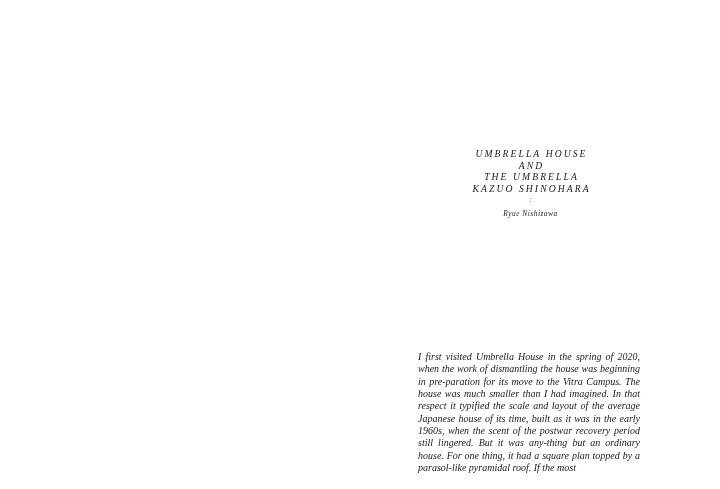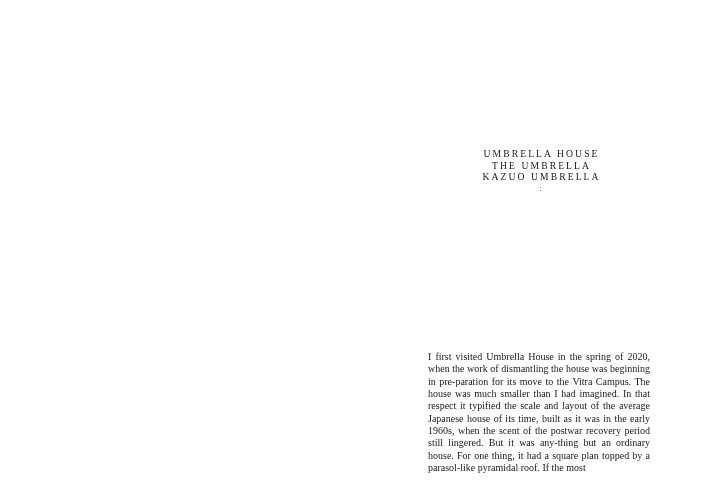--- a/index.html
+++ b/index.html
@@ -16,24 +16,25 @@
   }
   .page {
     position: relative;
     width: 720px;
     height: 489px;
     background: #ffffff;
   }
   
   .column {
     position: absolute;
-    left: 428px;
+    left: 418px;
     top: 0;
     width: 225px;
     height: 371px;
+    font-style: italic;
   }
   .title-block {
     position: absolute;
     top: 148px;
     left: 0;
     width: 225px;
     text-align: center;
   }
   .title-line {
     font-family: "Liberation Serif", serif;
@@ -76,23 +77,25 @@
 </style>
 </head>
 <body>
 
 <div class="page">
 
   <div class="column">
 
     <div class="title-block">
       <div class="title-line">UMBRELLA HOUSE</div>
+      <div class="title-line">AND</div>
       <div class="title-line">THE UMBRELLA</div>
-      <div class="title-line">KAZUO UMBRELLA</div>
+      <div class="title-line">KAZUO SHINOHARA</div>
       <div class="title-colon">:</div>
+      <div class="author">Ryue Nishizawa</div>
     </div>
 
     <div class="body-block">
       <p class="body-text">I first visited Umbrella House in the spring of 2020, when the work of dismantling the house was beginning in pre-paration for its move to the Vitra Campus. The house was much smaller than I had imagined. In that respect it typified the scale and layout of the average Japanese house of its time, built as it was in the early 1960s, when the scent of the postwar recovery period still lingered. But it was any-thing but an ordinary house. For one thing, it had a square plan topped by a parasol-like pyramidal roof. If the most</p>
     </div>
 
   </div>
 </div>
 
 </body></html>

